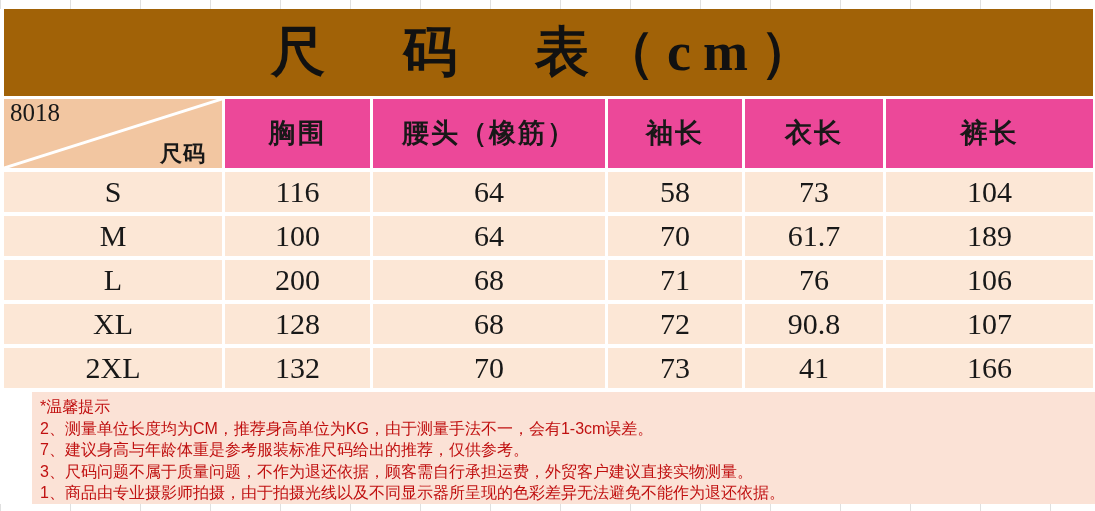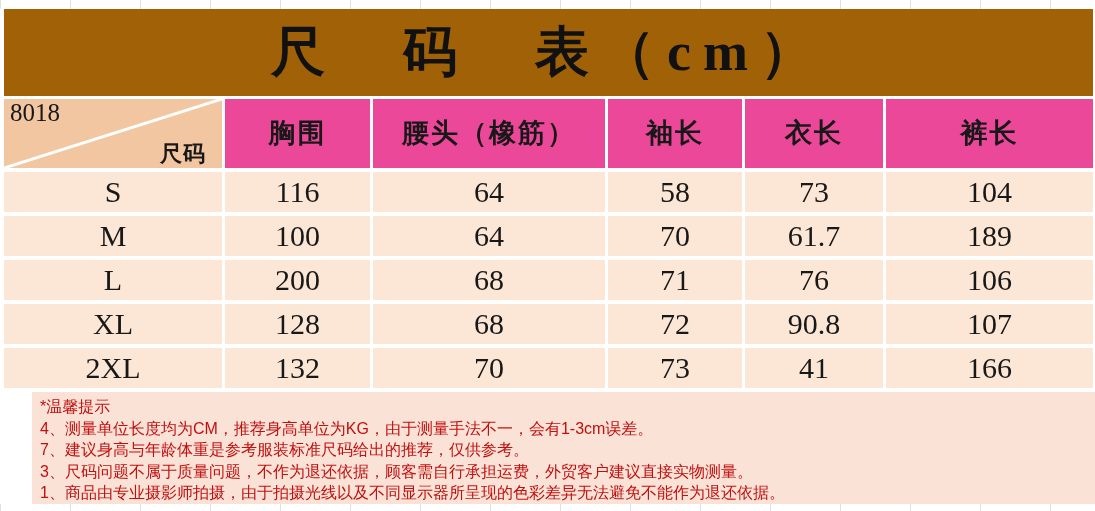--- a/index.html
+++ b/index.html
@@ -110,21 +110,21 @@
     <div class="cell">132</div>
     <div class="cell">70</div>
     <div class="cell">73</div>
     <div class="cell">41</div>
     <div class="cell">166</div>
 
   </div>
 
   <div class="notes">
     <div class="note-line">*温馨提示</div>
-    <div class="note-line">4、测量单位长度均为CM，推荐身高单位为KG，由于测量手法不一，会有1-3cm误差。</div>
+    <div class="note-line">2、测量单位长度均为CM，推荐身高单位为KG，由于测量手法不一，会有1-3cm误差。</div>
     <div class="note-line">7、建议身高与年龄体重是参考服装标准尺码给出的推荐，仅供参考。</div>
     <div class="note-line">3、尺码问题不属于质量问题，不作为退还依据，顾客需自行承担运费，外贸客户建议直接实物测量。</div>
     <div class="note-line">1、商品由专业摄影师拍摄，由于拍摄光线以及不同显示器所呈现的色彩差异无法避免不能作为退还依据。</div>
   </div>
 
   <div class="grid-strip bottom"></div>
 
 </div>
 
 </body></html>

